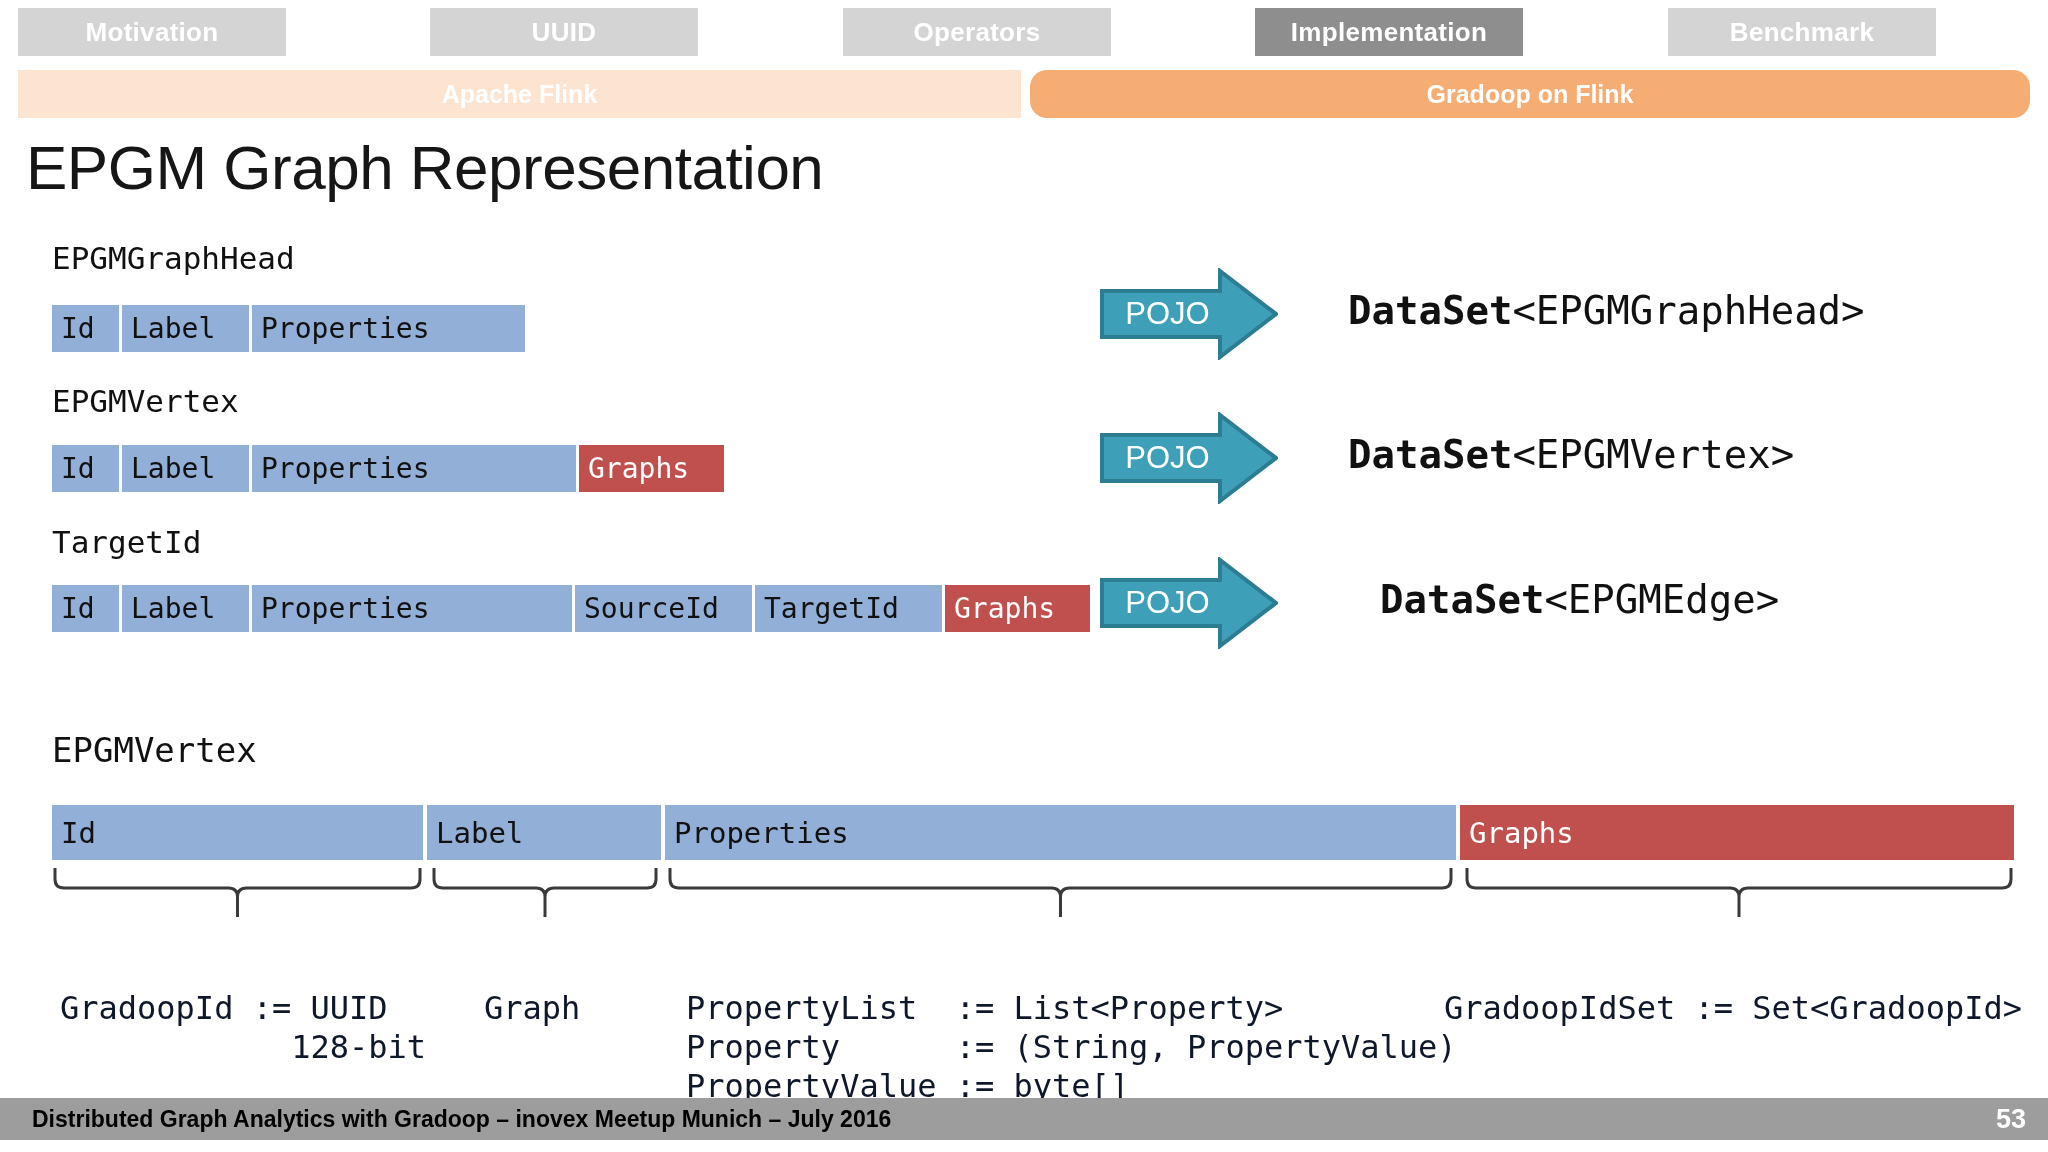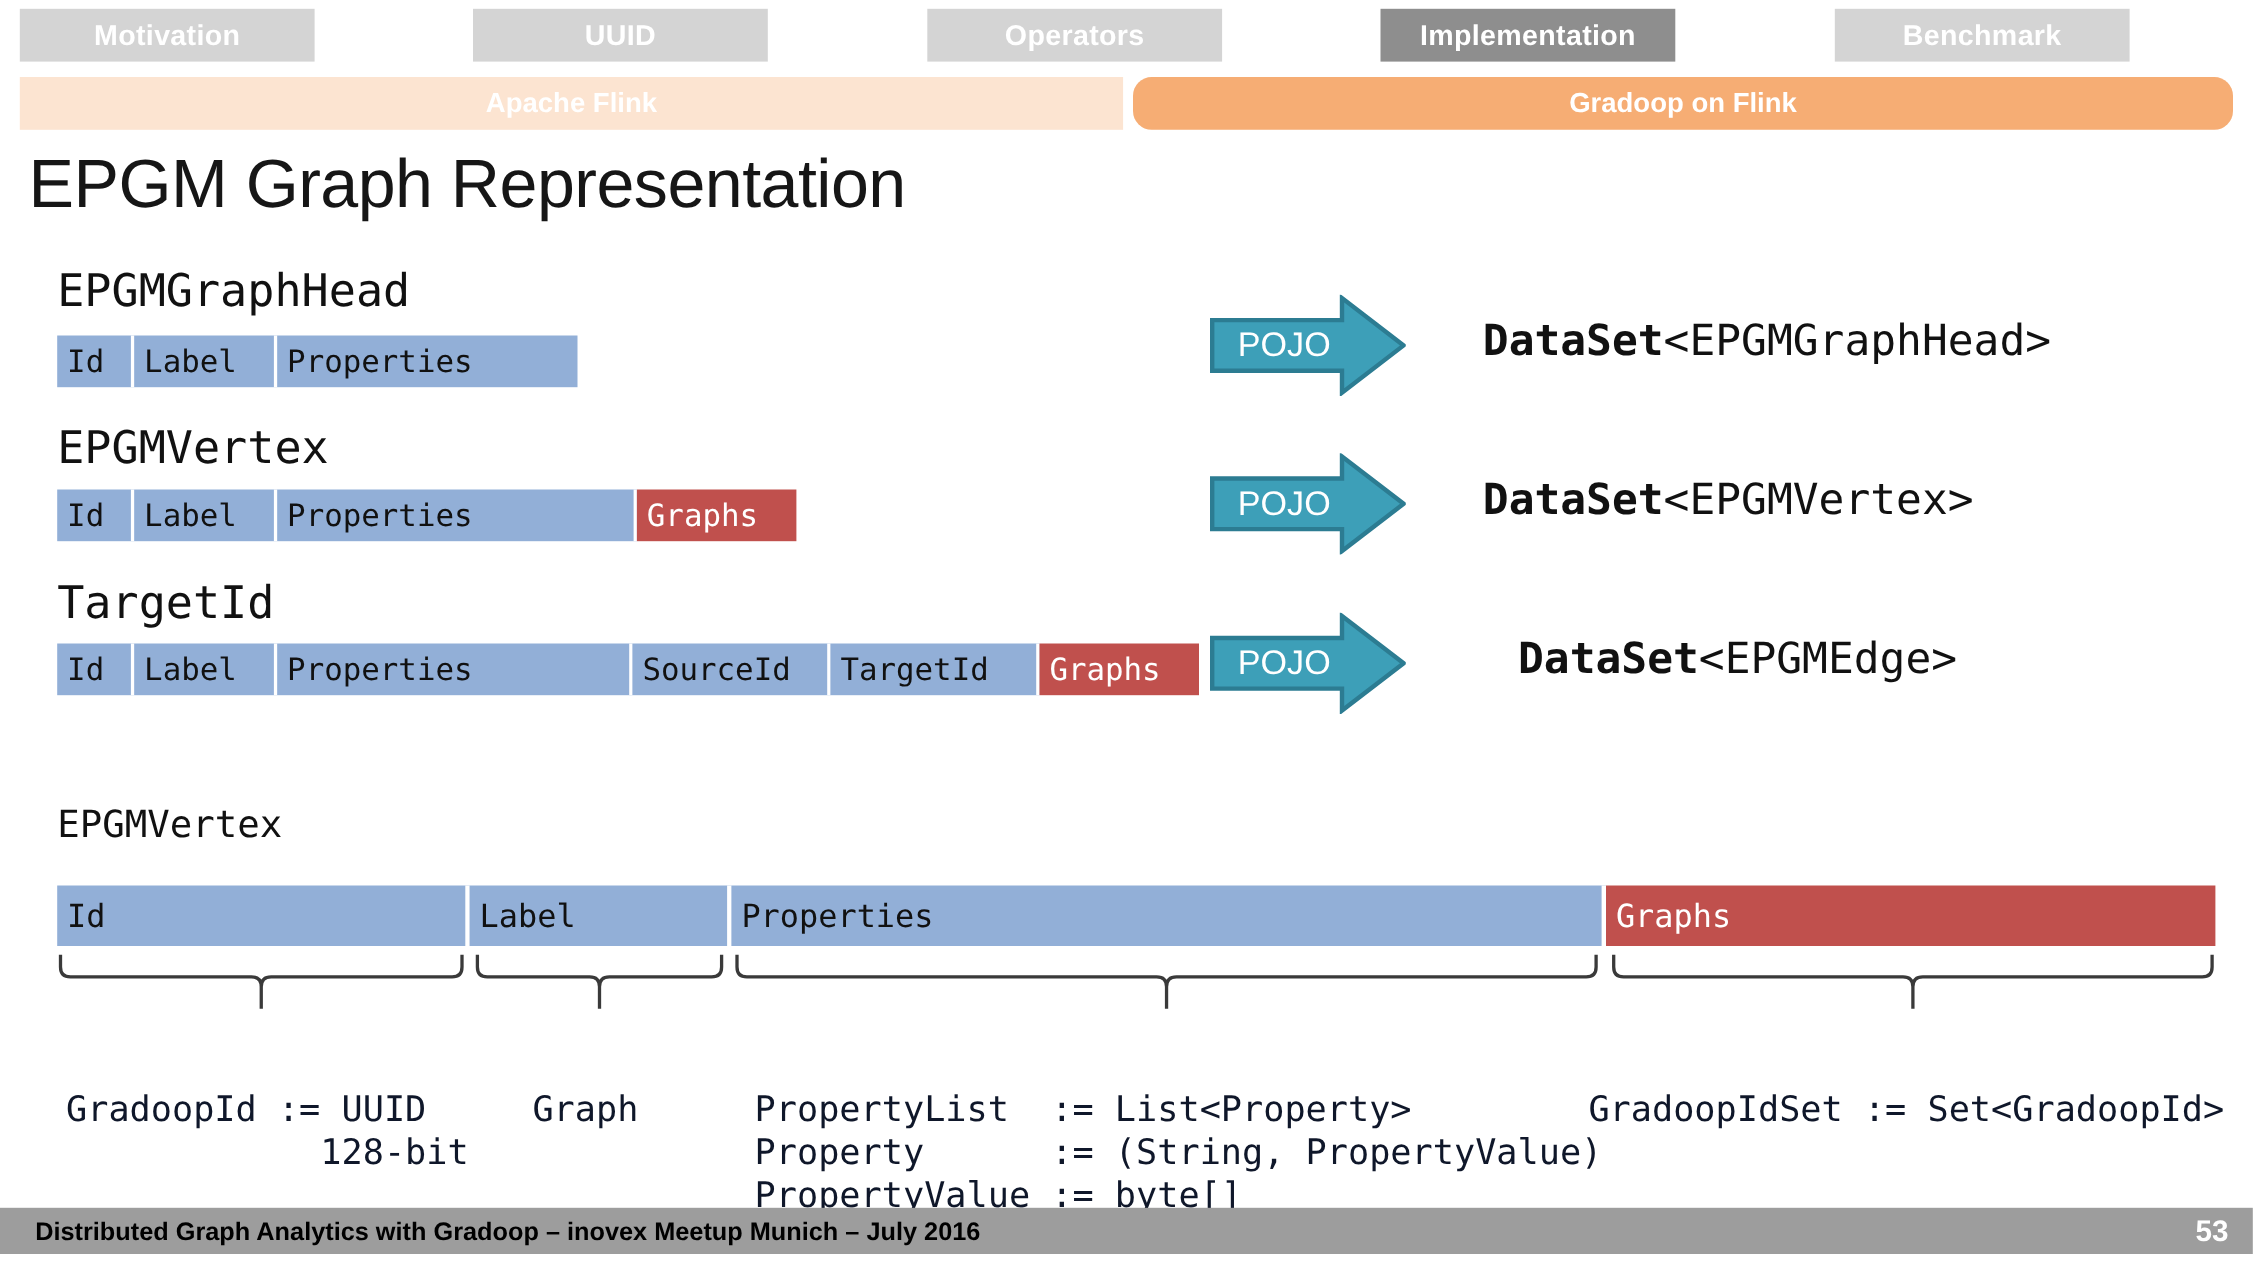--- a/index.html
+++ b/index.html
@@ -38,21 +38,21 @@
     position:absolute;left:26px;top:132px;
     font-size:62px;color:#161616;font-weight:normal;
     font-family:"Liberation Sans Narrow","Liberation Sans",sans-serif;
     letter-spacing:-0.5px;white-space:nowrap;
   }
 
   
   .cap{
     position:absolute;
     font-family:"DejaVu Sans Mono","Liberation Mono",monospace;
-    font-size:41px;color:#111;white-space:nowrap;
+    font-size:31px;color:#111;white-space:nowrap;
   }
 
   
   .recordbar{position:absolute;height:47px;}
   .field{
     position:absolute;top:0;height:47px;
     background:#92afd7;
     font-family:"DejaVu Sans Mono","Liberation Mono",monospace;
     font-size:28px;color:#111;
     display:flex;align-items:center;

